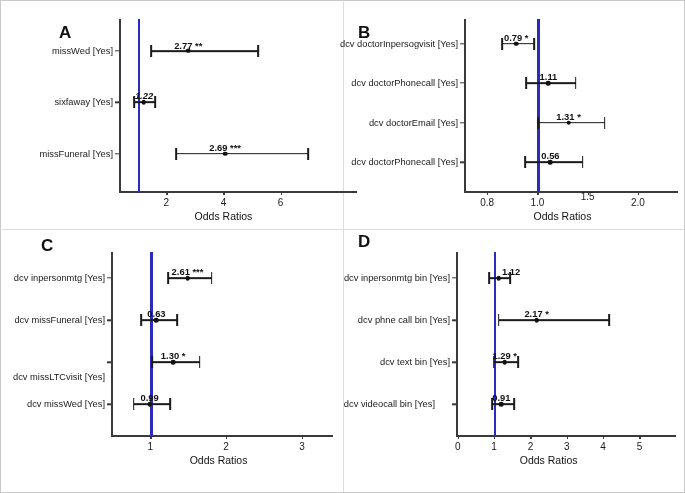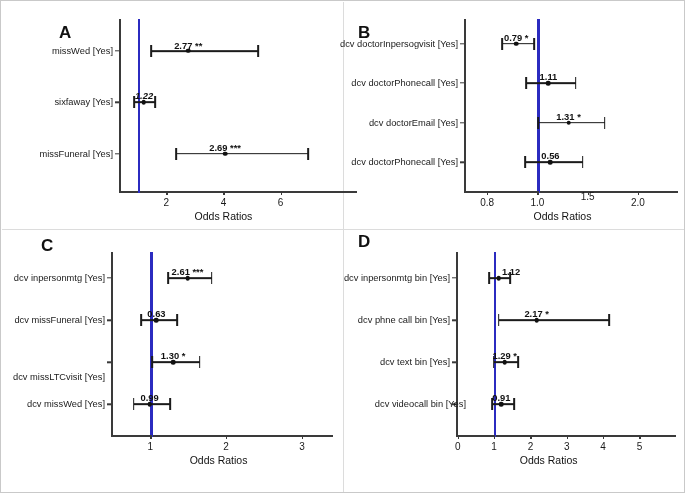--- a/index.html
+++ b/index.html
@@ -195,16 +195,16 @@
         <div class="ytick" style="left: -4px; top: 152.29px;"></div>
         <div class="ci" style="left: 35.967px; width: 22.1615px; top: 152.29px;"></div>
         <div class="cap" style="left: 35.967px; top: 152.29px;"></div>
         <div class="cap" style="left: 58.1284px; top: 152.29px;"></div>
         <div class="pt" style="left: 45.4128px; top: 152.29px; background: rgb(17, 17, 17);"></div>
         <div class="est" style="left: 45.4128px; top: 151.29px;">0.91</div>
       </div>
       <div class="ylab" style="right: 236px; top: 48.0828px;">dcv inpersonmtg bin [Yes]</div>
       <div class="ylab" style="right: 236px; top: 90.1517px;">dcv phne call bin [Yes]</div>
       <div class="ylab" style="right: 236px; top: 132.221px;">dcv text bin [Yes]</div>
-      <div class="ylab" style="right: 220px; top: 174.29px;">dcv videocall bin [Yes]</div>
+      <div class="ylab" style="right: 251px; top: 174.29px;">dcv videocall bin [Yes]</div>
     </div>
 
 </div>
 
 </body></html>

